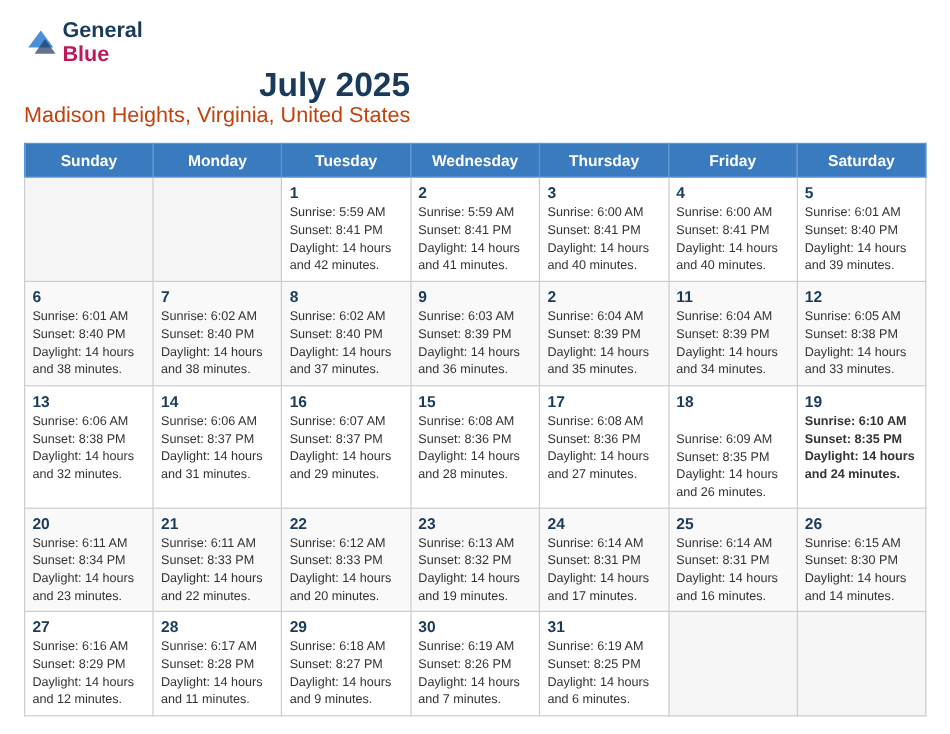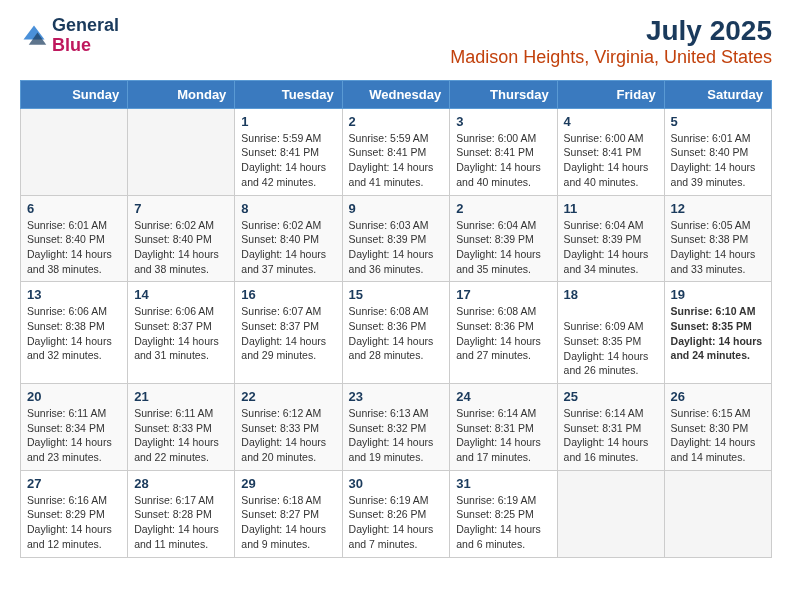--- a/index.html
+++ b/index.html
@@ -8,20 +8,21 @@
       background: #fff;
       width: 792px;
       min-height: 612px;
       padding: 16px 20px;
     }
     .header {
       display: flex;
       justify-content: space-between;
       align-items: flex-start;
       margin-bottom: 12px;
+      flex-direction: column;
     }
     .logo {
       display: flex;
       align-items: center;
       gap: 4px;
     }
     .logo-text {
       font-size: 18px;
       font-weight: bold;
       color: #1a3a5c;
@@ -48,21 +49,21 @@
       width: 100%;
       border-collapse: collapse;
       border: 1px solid #ccc;
     }
     .calendar th {
       background-color: #3a7abf;
       color: #fff;
       font-size: 13px;
       font-weight: bold;
       padding: 6px 8px;
-      text-align: right;
+      text-align: center;
       border: 1px solid #5a9ad4;
     }
     .calendar td {
       border: 1px solid #ccc;
       vertical-align: top;
       padding: 5px 6px;
       font-size: 11px;
       color: #222;
       width: 108px;
       min-height: 80px;

